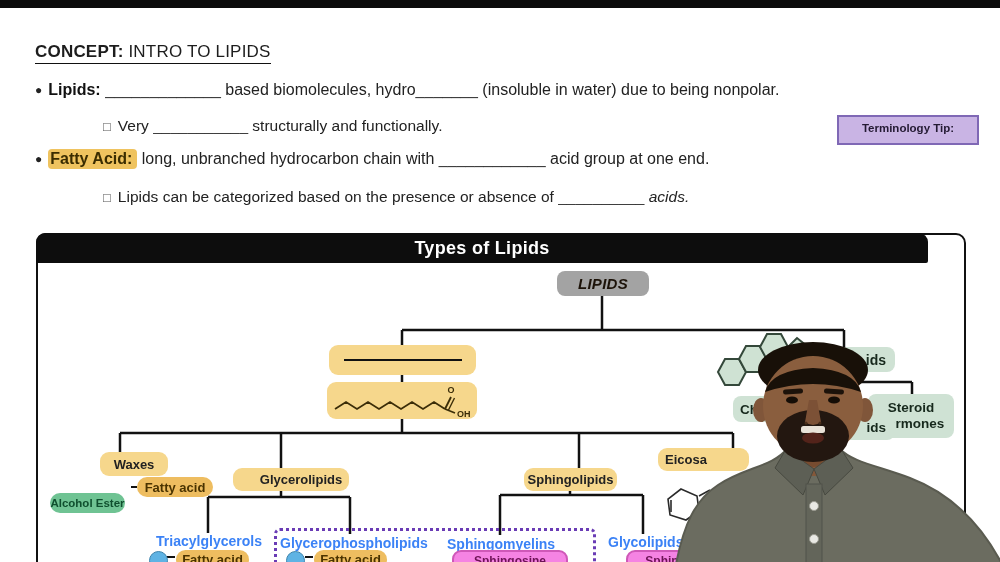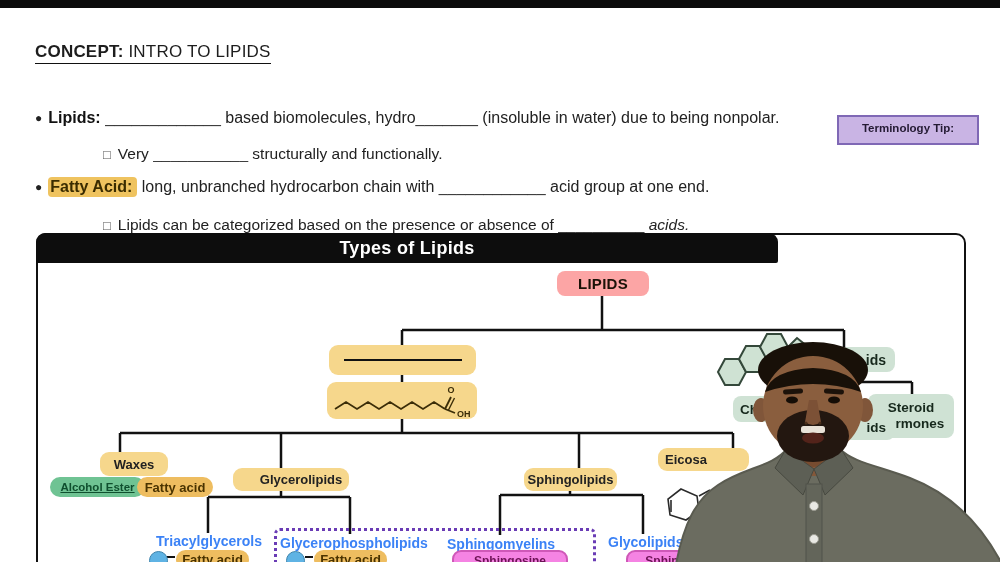--- a/index.html
+++ b/index.html
@@ -6,42 +6,42 @@
   body{width:1000px;height:562px;position:relative;overflow:hidden;background:#fff;
        font-family:"Liberation Sans",sans-serif;color:#1d1d1d;}
   .abs{position:absolute;}
   
   .topbar{left:0;top:0;width:1000px;height:8px;background:#0b0b0b;}
   
   .heading{left:35px;top:42px;font-size:17px;letter-spacing:.2px;
            border-bottom:1.6px solid #111;padding-bottom:1px;}
   .heading b{font-weight:bold;}
   
-  .note{font-size:16px;color:#222;white-space:nowrap;margin-top:28px;}
+  .note{font-size:16px;color:#222;white-space:nowrap;}
   .note .term{font-weight:bold;color:#111;}
   .note .blank{letter-spacing:0;color:#333;}
   .hl{background:#efc35f;border-radius:4px;padding:1px 5px 2px 2px;font-weight:bold;color:#3a2c00;}
   .bullet{font-size:12px;vertical-align:1px;margin-right:6px;}
   .sqm{font-size:13px;color:#555;margin-right:7px;}
   .it{font-style:italic;}
   
   .tip{left:837px;top:115px;width:132px;background:#c9b4e4;border:2px solid #7f68b5;
        text-align:center;color:#241a33;padding:5px 3px 6px 3px;}
   .tip .t1{font-weight:bold;font-size:11.5px;margin-bottom:3px;}
   .tip .t2{font-size:11px;line-height:1.25;}
   
   .dbox{left:36px;top:233px;width:926px;height:340px;border:2px solid #111;
         border-radius:10px 10px 0 0;background:#fff;}
-  .dhead{left:36px;top:233px;width:742px;height:30px;background:#0d0d0d;border-radius:9px 9px 2px 2px;
+  .dhead{left:36px;top:233px;width:892px;height:30px;background:#0d0d0d;border-radius:9px 9px 2px 2px;
          color:#fff;font-weight:bold;font-size:18px;text-align:center;line-height:30px;letter-spacing:.3px;}
   
   .node{position:absolute;display:flex;align-items:center;justify-content:center;
         font-weight:bold;color:#222;z-index:3;}
   .ybox{background:#f6d78c;border-radius:9px;font-size:13px;}
-  .orange{background:#fca5a5;border-radius:8px;font-size:15px;color:#1c1208;letter-spacing:.3px;}
+  .orange{background:#a3a3a3;border-radius:8px;font-size:15px;color:#1c1208;letter-spacing:.3px;font-style:italic;}
   .sage{background:#cfe2d4;border-radius:8px;color:#16281c;}
   .gold{background:#eebd60;border-radius:10px;color:#4a3300;font-size:13px;}
   .green{background:#6fc393;border-radius:10px;color:#0f4f2e;font-size:11.5px;}
   .pink{background:#f583e3;border:2px solid #cf58b8;border-radius:9px;color:#6d1356;font-size:12px;}
   .lbl{position:absolute;font-weight:bold;font-size:14px;color:#3b82f6;white-space:nowrap;z-index:3;}
   .bluecirc{position:absolute;width:17px;height:17px;border-radius:50%;background:#5fb3e4;
             border:1.5px solid #3d84ad;z-index:3;}
   .dotted{left:274px;top:528px;width:316px;height:44px;border:3px dotted #6a3cb5;border-radius:6px;z-index:2;}
   svg.lines{left:0;top:0;z-index:2;}
   svg.person{left:600px;top:332px;z-index:30;}
@@ -136,21 +136,21 @@
     <polyline points="8,27 19,20 30,27 41,20 52,27 63,20 74,27 85,20 96,27 107,20 118,27" fill="none" stroke="#3b2d08" stroke-width="1.8"></polyline>
     <path d="M118 27 L124 15" stroke="#3b2d08" stroke-width="1.8" fill="none"></path>
     <path d="M121.5 28 L127.5 16" stroke="#3b2d08" stroke-width="1.4" fill="none"></path>
     <path d="M118 27 L128 31" stroke="#3b2d08" stroke-width="1.8" fill="none"></path>
     <text x="124" y="11" font-size="9" font-weight="bold" fill="#3b2d08" text-anchor="middle">O</text>
     <text x="130" y="35" font-size="9" font-weight="bold" fill="#3b2d08">OH</text>
   </svg>
 </div>
 
 <div class="node ybox" style="left:100px;top:452px;width:68px;height:24px;">Waxes</div>
-<div class="node green" style="left:50px;top:477px;width:95px;height:20px;text-decoration:underline;">Alcohol Ester</div>
+<div class="node green" style="left:50px;top:493px;width:75px;height:20px;">Alcohol Ester</div>
 <div class="node gold" style="left:137px;top:477px;width:76px;height:20px;">Fatty acid</div>
 
 <div class="node ybox" style="left:233px;top:468px;width:96px;height:23px;padding-left:20px;">Glycerolipids</div>
 <div class="node ybox" style="left:524px;top:468px;width:93px;height:23px;">Sphingolipids</div>
 <div class="node ybox" style="left:658px;top:448px;width:84px;height:23px;justify-content:flex-start;padding-left:7px;">Eicosa</div>
 
 <div class="node sage" style="left:800px;top:347px;width:86px;height:25px;font-size:14px;justify-content:flex-end;padding-right:9px;">ids</div>
 <div class="node sage" style="left:733px;top:396px;width:75px;height:26px;font-size:13.5px;justify-content:flex-start;padding-left:7px;">Choles</div>
 <div class="node sage" style="left:868px;top:394px;width:86px;height:44px;font-size:13.5px;text-align:center;line-height:1.2;">Steroid Hormones</div>
 <div class="node sage" style="left:824px;top:415px;width:62px;height:25px;font-size:13.5px;justify-content:flex-end;padding-right:9px;">ids</div>

